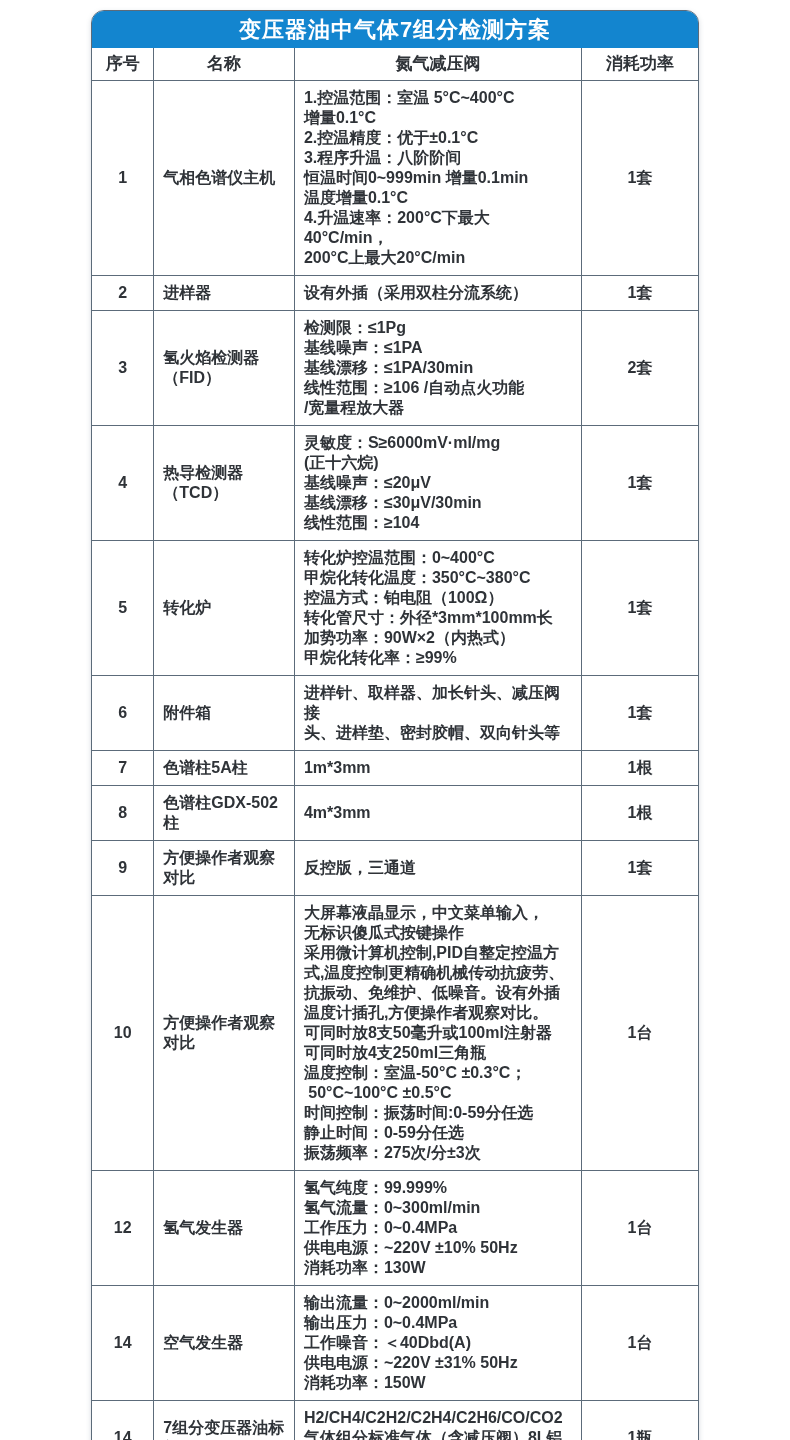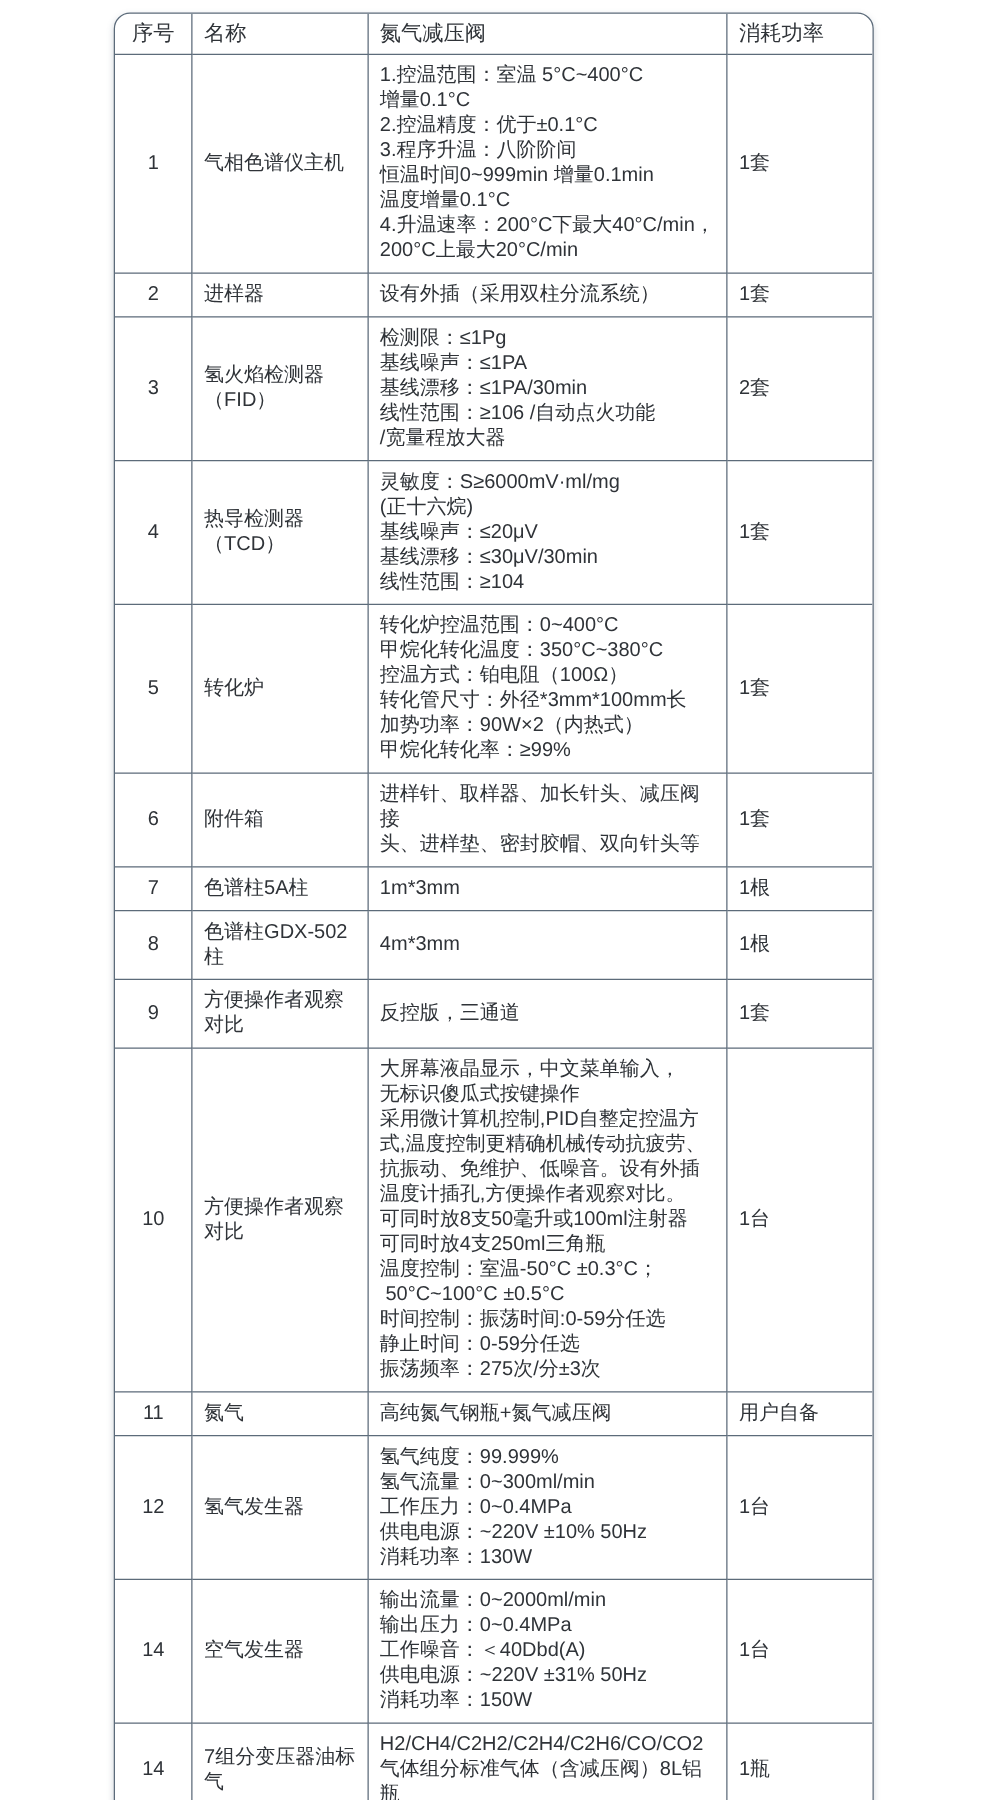--- a/index.html
+++ b/index.html
@@ -43,46 +43,49 @@
     border-collapse:collapse;
     table-layout:fixed;
   }
   col.c1{width:10.2%;}
   col.c2{width:23.2%;}
   col.c3{width:47.4%;}
   col.c4{width:19.2%;}
   th,td{
     border:1px solid var(--border);
     font-size:16px;
-    font-weight:normal;
+    font-weight:bold;
     vertical-align:middle;
     padding:7px 9px;
     line-height:20px;
     margin-left:36px;
   }
   
   tr th:first-child, tr td:first-child{border-left:none;}
   tr th:last-child, tr td:last-child{border-right:none;}
   thead th{border-top:none;}
   tbody tr:last-child td{border-bottom:none;}
   thead th{
-    text-align:left;
+    text-align:center;
     font-size:17px;
     padding:6px 9px;
   }
   th.c-no, td.c-no{text-align:center;padding-left:4px;padding-right:4px;}
   thead th.c-no{text-align:center;}
   td.c-spec{white-space:pre-line;}
   td.c-name{white-space:pre-line;}
-  td.c-qty{white-space:pre-line;}
+  td.c-qty{white-space:pre-line;text-align:center;}
 </style>
 </head>
 <body>
 
 <div class="panel">
+  <div class="title-bar">
+    <span>变压器油中气体7组分检测方案</span>
+  </div>
   <table>
     <colgroup>
       <col class="c1">
         <col class="c2">
         <col class="c3">
         <col class="c4">
     </colgroup>
     <thead>
       <tr>
         <th class="c-no">序号</th>
@@ -188,26 +191,20 @@
 可同时放8支50毫升或100ml注射器
 可同时放4支250ml三角瓶
 温度控制：室温-50°C ±0.3°C；
 &nbsp;50°C~100°C ±0.5°C
 时间控制：振荡时间:0-59分任选
 静止时间：0-59分任选
 振荡频率：275次/分±3次</td>
     <td class="c-qty">1台</td>
   </tr>
 
-  <tr>
-    <td class="c-no">11</td>
-    <td class="c-name">氮气</td>
-    <td class="c-spec">高纯氮气钢瓶+氮气减压阀</td>
-    <td class="c-qty">用户自备</td>
-  </tr>
 
   <tr>
     <td class="c-no">12</td>
     <td class="c-name">氢气发生器</td>
     <td class="c-spec">氢气纯度：99.999%
 氢气流量：0~300ml/min
 工作压力：0~0.4MPa
 供电电源：~220V ±10% 50Hz
 消耗功率：130W</td>
     <td class="c-qty">1台</td>

